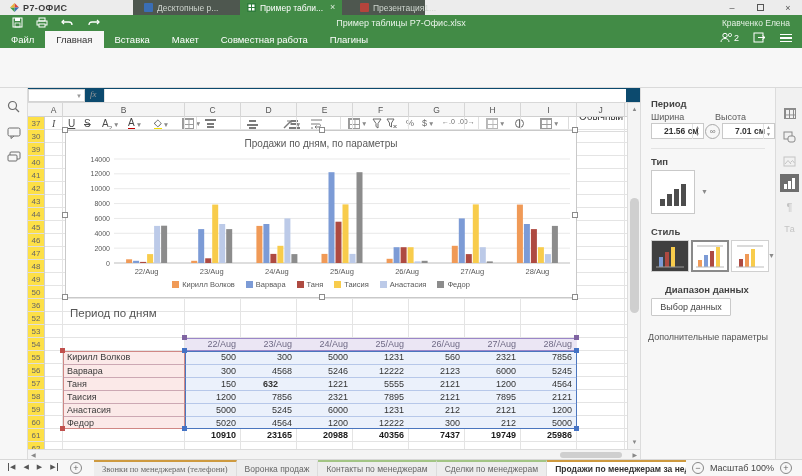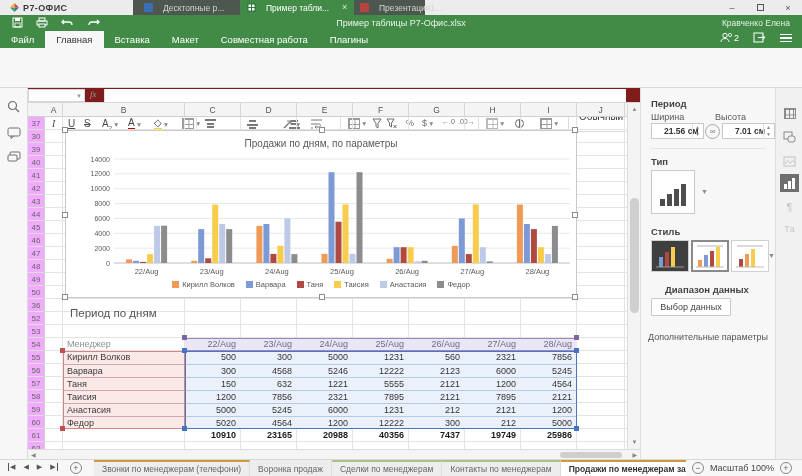--- a/index.html
+++ b/index.html
@@ -4,21 +4,21 @@
 <style>
   * { margin:0; padding:0; box-sizing:border-box; }
   html,body { width:802px; height:476px; overflow:hidden; }
   body { font-family:"Liberation Sans", sans-serif; background:#fff; position:relative; }
   .app { position:absolute; left:0; top:0; width:802px; height:476px; background:#fff; }
 
   
   .tabstrip { position:absolute; left:0; top:0; width:802px; height:15px; background:#ECECEC; }
   .tabstrip .dark { position:absolute; left:133px; top:0; width:292px; height:15px; background:#4E574F; }
   .logo { position:absolute; left:0; top:0; width:133px; height:15px; display:flex; align-items:center; gap:4px; padding-left:10px; font-size:9px; font-weight:bold; color:#3a3a3a; letter-spacing:.4px; }
-  .wtab { position:absolute; top:0; height:15px; display:flex; align-items:center; gap:10px; padding:0 7px; font-size:8.5px; color:#CFD6CF; white-space:nowrap; overflow:hidden; }
+  .wtab { position:absolute; top:0; height:15px; display:flex; align-items:center; gap:4px; padding:0 7px; font-size:8.5px; color:#CFD6CF; white-space:nowrap; overflow:hidden; }
   .wtab.active { background:#428B46; color:#fff; }
   .wtab .close { margin-left:3px; color:#DFEede; font-size:9px; line-height:9px; }
   .ticon { width:9px; height:9px; border-radius:1px; flex:0 0 9px; }
   .ticon.document { background:#3A6EB5; }
   .ticon.spreadsheet { background:#fff; box-shadow:inset 0 0 0 1.5px #2F7D3C; background-image:linear-gradient(#2F7D3C 1px, transparent 1px),linear-gradient(90deg,#2F7D3C 1px, transparent 1px); background-size:4px 4px; }
   .ticon.presentation { background:#B5443C; }
   .winctl { position:absolute; top:0; right:0; height:15px; display:flex; align-items:center; gap:0; }
   .winctl span { width:28px; text-align:center; font-size:9px; color:#555; }
   .winctl .restore i { display:inline-block; width:7px; height:7px; border:1px solid #555; }
 
@@ -50,36 +50,36 @@
   .lni { display:inline-block; width:13px; height:11px; }
   .lni i { display:block; height:1.5px; background:#7a7a7a; margin-top:1.8px; }
   .vli { display:inline-block; width:13px; height:11px; position:relative; }
   .vli i { position:absolute; left:1px; right:1px; height:1.5px; background:#7a7a7a; }
   .gridico { width:12px; height:11px; background-image:linear-gradient(#9a9a9a 1px,transparent 1px),linear-gradient(90deg,#9a9a9a 1px,transparent 1px); background-size:5.5px 5px; border:1px solid #9a9a9a; display:inline-block; }
   .style-box { height:32px; border:1px solid #DCDCDC; font-size:10px; display:flex; align-items:center; padding-left:10px; }
   .fontcolor { font-size:10px; color:#444; border-bottom:2.5px solid #C00000; line-height:10px; }
   .fillcolor { font-size:10px; color:#444; border-bottom:2.5px solid #F4DE00; line-height:10px; }
 
   
-  .formulabar { position:absolute; left:0; top:88px; width:640px; height:15px; background:#7f1d1d; border-bottom:1px solid #D8D8D8; }
+  .formulabar { position:absolute; left:0; top:88px; width:640px; height:15px; background:#0c4a6e; border-bottom:1px solid #D8D8D8; }
   .namebox { position:absolute; left:28px; top:1px; width:57px; height:13px; background:#fff; border:1px solid #D4D4D4; font-size:8px; color:#333; }
   .namebox .arr { position:absolute; right:2px; top:3px; font-size:6px; color:#999; }
   .fx { position:absolute; left:90px; top:1px; font-size:9px; font-style:italic; font-family:"Liberation Serif",serif; color:#9a9a9a; }
   .fml { position:absolute; left:104px; top:1px; width:522px; height:13px; background:#fff; border-left:1px solid #E2E2E2; font-size:8px; }
 
   
   .leftbar { position:absolute; left:0; top:88px; width:28px; height:371px; background:#F7F7F7; border-right:1px solid #DCDCDC; }
   .leftbar svg { display:block; margin:0 auto; }
 
   
   .colheaders { position:absolute; left:28px; top:103px; width:612px; height:14px; background:#F4F4F4; border-bottom:1px solid #CFCFCF; }
   .colhdr { position:absolute; top:0; height:14px; line-height:14px; text-align:center; font-size:8.5px; color:#555; border-right:1px solid #D6D6D6; }
   .corner { position:absolute; left:28px; top:103px; width:17px; height:14px; background:#F4F4F4; border-right:1px solid #CFCFCF; border-bottom:1px solid #CFCFCF; }
   .corner:after { content:""; position:absolute; right:2px; bottom:2px; border-left:7px solid transparent; border-bottom:7px solid #C9C9C9; }
-  .rowheaders { position:absolute; left:28px; top:117px; width:17px; height:332px; background:#f0abfc; border-right:1px solid #CFCFCF; overflow:hidden; }
+  .rowheaders { position:absolute; left:28px; top:117px; width:17px; height:332px; background:#fde047; border-right:1px solid #CFCFCF; overflow:hidden; }
   .rowhdr { height:13px; line-height:13px; text-align:center; font-size:8px; color:#666; border-bottom:1px solid #DEDEDE; }
   .cells { position:absolute; left:45px; top:117px; width:582px; height:332px; background:
       repeating-linear-gradient(to bottom, transparent 0 12px, #E4E4E4 12px 13px); overflow:hidden; }
   .vline { position:absolute; top:0; bottom:0; width:1px; background:#E4E4E4; }
 
   
   .vscroll { position:absolute; left:627px; top:103px; width:13px; height:346px; background:#F4F4F4; border-left:1px solid #DCDCDC; }
   .vthumb { position:absolute; left:2px; top:95px; width:9px; height:115px; background:#CFCFCF; border-radius:5px; }
   .sarr { position:absolute; left:0; width:13px; height:13px; font-size:6px; color:#888; text-align:center; line-height:13px; }
   .hscroll { position:absolute; left:28px; top:449px; width:612px; height:10px; background:#F4F4F4; border-top:1px solid #DCDCDC; }
@@ -586,21 +586,20 @@
     </div>
 
     <div class="section-title">Период по дням</div>
 
     <div class="lavender"></div>
     <div class="pinkrange"></div>
     <div class="bluerange"></div>
 
     <div id="sheet-table">
         <div class="trow" style="left: 18px; top: 221px; width: 514px;">
-          <div class="tcell" style="left: 0px; width: 122px; color: rgb(143, 143, 143); padding-left: 4px;">Менеджер</div>
           <div class="tcell num" style="left: 122px; width: 56px; color: rgb(111, 106, 133);">22/Aug</div>
           <div class="tcell num" style="left: 178px; width: 56px; color: rgb(111, 106, 133);">23/Aug</div>
           <div class="tcell num" style="left: 234px; width: 56px; color: rgb(111, 106, 133);">24/Aug</div>
           <div class="tcell num" style="left: 290px; width: 56px; color: rgb(111, 106, 133);">25/Aug</div>
           <div class="tcell num" style="left: 346px; width: 56px; color: rgb(111, 106, 133);">26/Aug</div>
           <div class="tcell num" style="left: 402px; width: 56px; color: rgb(111, 106, 133);">27/Aug</div>
           <div class="tcell num" style="left: 458px; width: 56px; color: rgb(111, 106, 133);">28/Aug</div>
         </div>
         <div class="trow" style="left: 18px; top: 234px; width: 514px;">
           <div class="tcell" style="left: 0px; width: 122px; color: rgb(58, 58, 58); padding-left: 4px; margin-top: 0px;">Кирилл Волков</div>
@@ -618,21 +617,21 @@
           <div class="tcell num" style="left: 178px; width: 56px; color: rgb(51, 51, 51);">4568</div>
           <div class="tcell num" style="left: 234px; width: 56px; color: rgb(51, 51, 51);">5246</div>
           <div class="tcell num" style="left: 290px; width: 56px; color: rgb(51, 51, 51);">12222</div>
           <div class="tcell num" style="left: 346px; width: 56px; color: rgb(51, 51, 51);">2123</div>
           <div class="tcell num" style="left: 402px; width: 56px; color: rgb(51, 51, 51);">6000</div>
           <div class="tcell num" style="left: 458px; width: 56px; color: rgb(51, 51, 51);">5245</div>
         </div>
         <div class="trow" style="left: 18px; top: 260px; width: 514px; border-top: 1px solid rgba(120, 150, 210, 0.45);">
           <div class="tcell" style="left: 0px; width: 122px; color: rgb(58, 58, 58); padding-left: 4px; border-top: 1px solid rgba(215, 140, 135, 0.5); margin-top: -1px;">Таня</div>
           <div class="tcell num" style="left: 122px; width: 56px; color: rgb(51, 51, 51);">150</div>
-          <div class="tcell num" style="left: 178px; width: 56px; color: rgb(51, 51, 51);">632</div>
+          <div class="tcell num" style="left: 164px; width: 56px; color: rgb(51, 51, 51); font-weight: bold;">632</div>
           <div class="tcell num" style="left: 234px; width: 56px; color: rgb(51, 51, 51);">1221</div>
           <div class="tcell num" style="left: 290px; width: 56px; color: rgb(51, 51, 51);">5555</div>
           <div class="tcell num" style="left: 346px; width: 56px; color: rgb(51, 51, 51);">2121</div>
           <div class="tcell num" style="left: 402px; width: 56px; color: rgb(51, 51, 51);">1200</div>
           <div class="tcell num" style="left: 458px; width: 56px; color: rgb(51, 51, 51);">4564</div>
         </div>
         <div class="trow" style="left: 18px; top: 273px; width: 514px; border-top: 1px solid rgba(120, 150, 210, 0.45);">
           <div class="tcell" style="left: 0px; width: 122px; color: rgb(58, 58, 58); padding-left: 4px; border-top: 1px solid rgba(215, 140, 135, 0.5); margin-top: -1px;">Таисия</div>
           <div class="tcell num" style="left: 122px; width: 56px; color: rgb(51, 51, 51);">1200</div>
           <div class="tcell num" style="left: 178px; width: 56px; color: rgb(51, 51, 51);">7856</div>
@@ -777,24 +776,24 @@
 
   <div class="statusbar">
     <div class="nav">
       <span style="border-left:1.5px solid #555;padding-left:1px;">◀</span>
       <span>◀</span>
       <span>▶</span>
       <span style="border-right:1.5px solid #555;padding-right:1px;">▶</span>
     </div>
     <div class="addsheet">+</div>
     <div class="sheettabs" id="sheettabs">
-        <div class="stab" style="border-top-color: rgb(206, 154, 63);">Звонки по менеджерам (телефони)</div>
+        <div class="stab" style="border-top-color: rgb(206, 154, 63); font-family: Liberation Serif, serif;">Звонки по менеджерам (телефони)</div>
         <div class="stab">Воронка продаж</div>
+        <div class="stab" style="border-top-color: rgb(163, 197, 133);">Контакты по менеджерам</div>
         <div class="stab" style="border-top-color: rgb(163, 197, 133);">Сделки по менеджерам</div>
-        <div class="stab" style="border-top-color: rgb(163, 197, 133);">Контакты по менеджерам</div>
         <div class="stab active" style="border-top-color: rgb(206, 154, 63);">Продажи по менеджерам за неделю</div>
       </div>
     <div class="zoomctl">
       <span class="zbtn">−</span>
       <span>Масштаб 100%</span>
       <span class="zbtn">+</span>
     </div>
   </div>
 </div>
 

